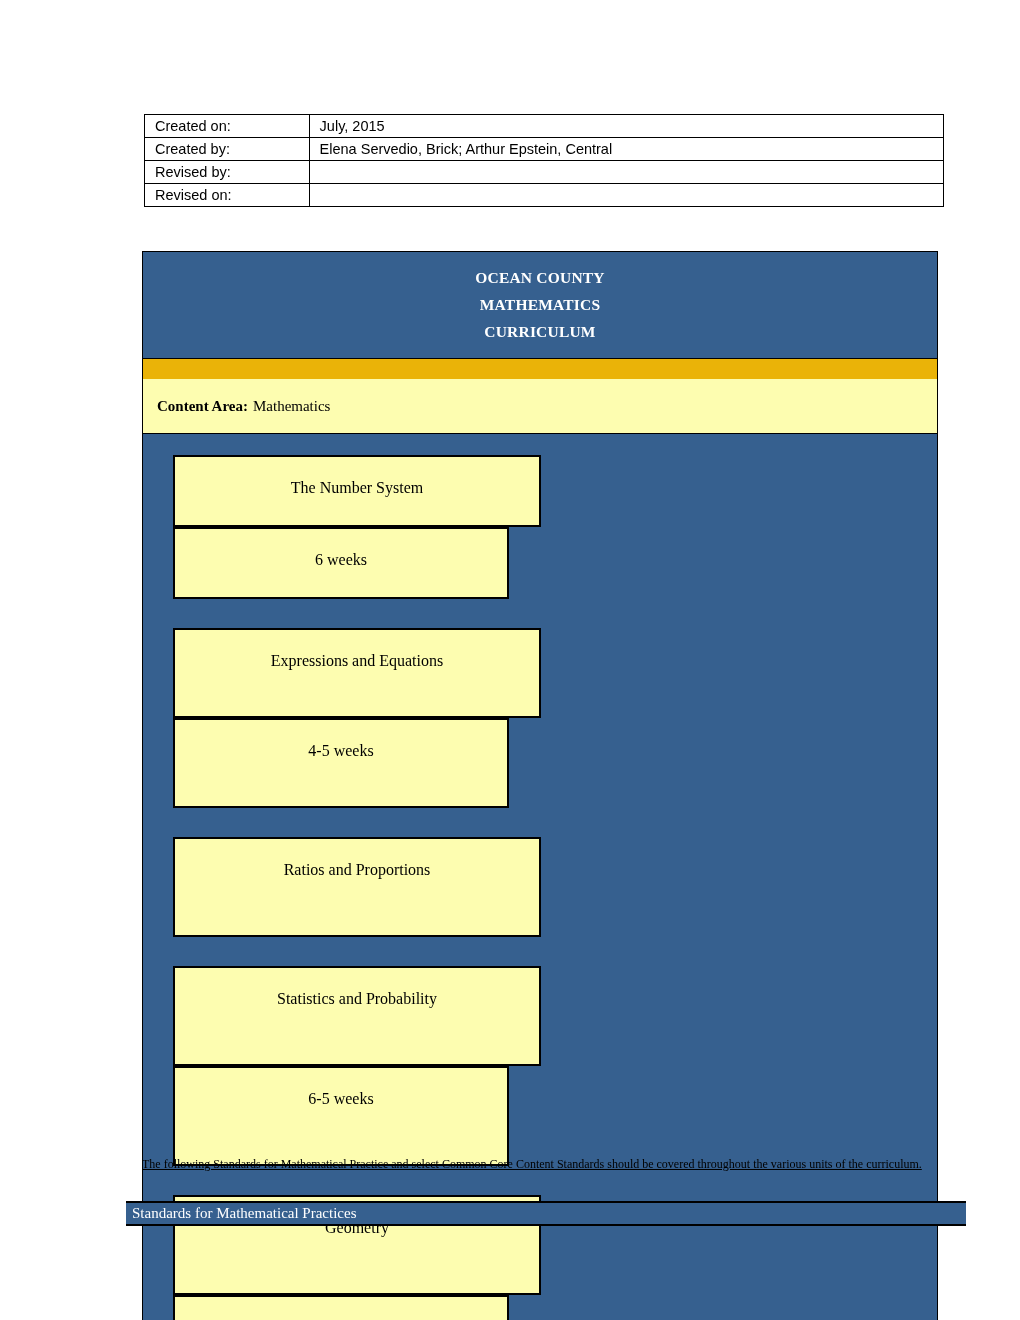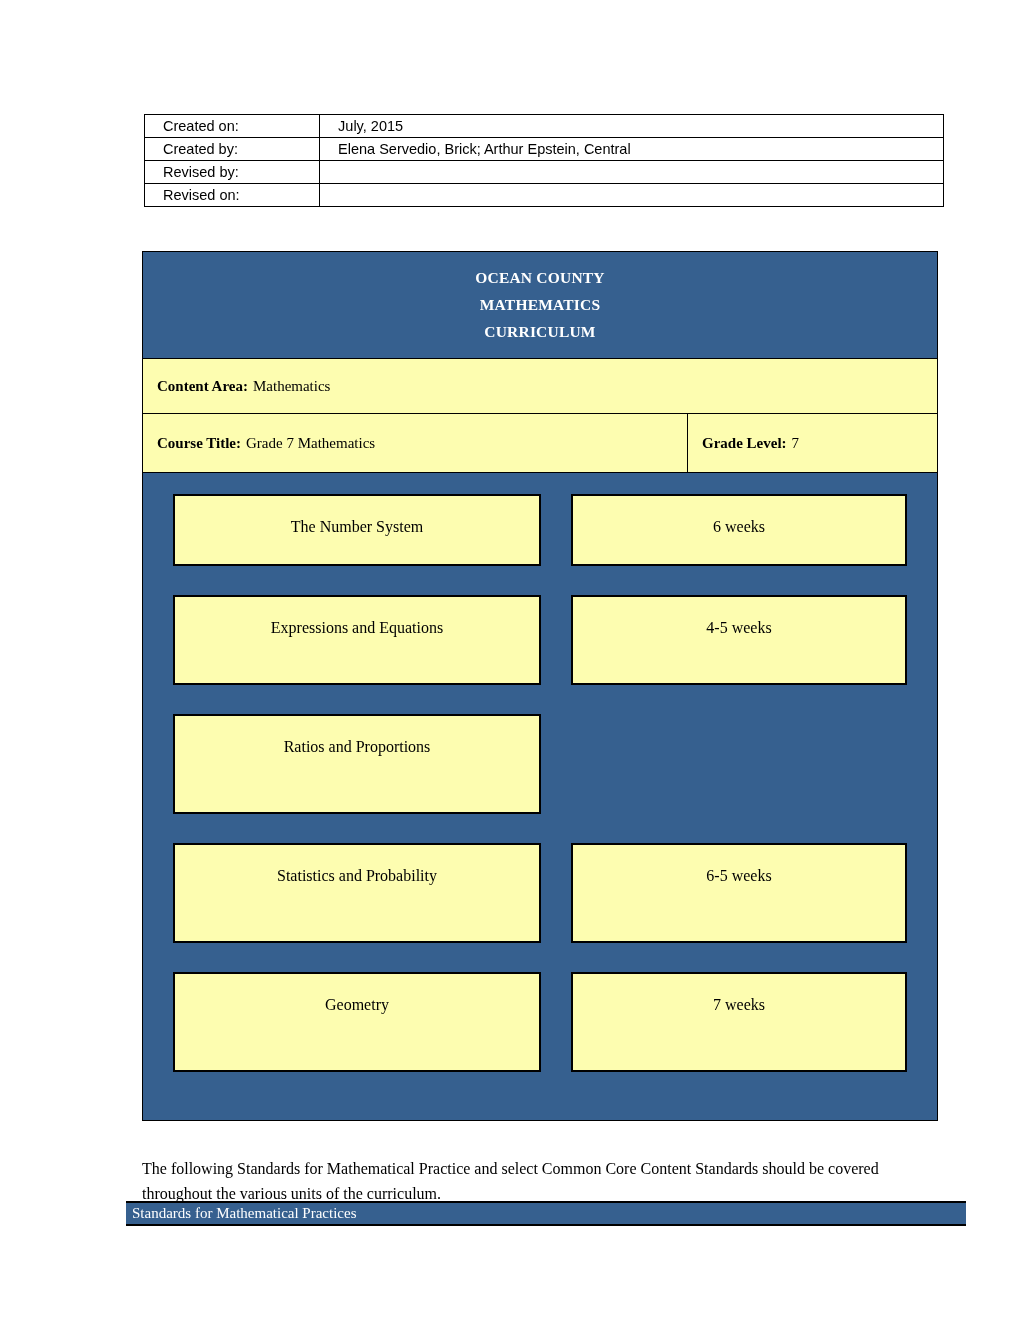--- a/index.html
+++ b/index.html
@@ -23,21 +23,21 @@
     left: 144px;
     top: 114px;
     width: 800px;
     border-collapse: collapse;
     font-family: "Liberation Sans", "DejaVu Sans", sans-serif;
     font-size: 14.5px;
     background: #ffffff;
   }
   #meta-table td {
     border: 1.4px solid #000000;
-    padding: 1px 18px;
+    padding: 1px 10px;
     height: 20px;
     line-height: 20px;
     vertical-align: middle;
     white-space: nowrap;
   }
   #meta-table td.meta-label {
     width: 150px;
   }
   #meta-table td.meta-value {
     width: 644px;
@@ -65,20 +65,21 @@
     letter-spacing: 0.2px;
     border-bottom: 1.6px solid #000000;
   }
   #card-title .tline { display: block; }
 
   .info-row {
     background: #fdfdb0;
     border-bottom: 1.6px solid #000000;
     display: flex;
     box-sizing: border-box;
+    margin-top: 20px;
   }
   .info-cell {
     box-sizing: border-box;
     display: flex;
     align-items: center;
     font-size: 15px;
     padding: 0 14px;
     min-height: 54px;
   }
   .info-cell .lbl {
@@ -98,20 +99,21 @@
 
   
   #units-grid {
     background: #36608f;
     padding: 21px 0 36px 0;
   }
   .unit-row {
     display: flex;
     padding: 0 28px 12px 30px;
     margin-bottom: 17px;
+    flex-direction: column;
   }
   .unit-row:last-child { margin-bottom: 0; }
 
   .unit-box {
     background: #fdfdb0;
     border: 2.2px solid #000000;
     box-sizing: border-box;
     font-size: 16px;
     padding: 22px 18px 0 18px;
     text-align: center;
@@ -127,22 +129,23 @@
   .h-sm  { height: 72px; }
   .h-lg  { height: 90px; }
   .h-lg2 { height: 100px; }
 
   
   #standards-note {
     position: absolute;
     left: 142px;
     top: 1140px;
     width: 790px;
-    font-size: 16px;
+    font-size: 12px;
     line-height: 25px;
+    text-decoration: underline;
   }
 
   
   #standards-bar {
     position: absolute;
     left: 126px;
     top: 1201px;
     width: 840px;
     height: 25px;
     box-sizing: border-box;
@@ -189,30 +192,20 @@
     <span class="tline">CURRICULUM</span>
   </div>
 
   <div class="info-row">
     <div class="info-cell" id="content-area-cell">
       <span class="lbl">Content Area:</span>
       <span>Mathematics</span>
     </div>
   </div>
 
-  <div class="info-row">
-    <div class="info-cell" id="course-title-cell">
-      <span class="lbl">Course Title:</span>
-      <span>Grade 7 Mathematics</span>
-    </div>
-    <div class="info-cell" id="grade-level-cell">
-      <span class="lbl">Grade Level:</span>
-      <span>7</span>
-    </div>
-  </div>
 
   <div id="units-grid">
 
     <div class="unit-row">
       <div class="unit-box unit-name-box h-sm">The Number System</div>
       <div class="unit-box unit-time-box h-sm">6 weeks</div>
     </div>
 
     <div class="unit-row">
       <div class="unit-box unit-name-box h-lg">Expressions and Equations</div>

